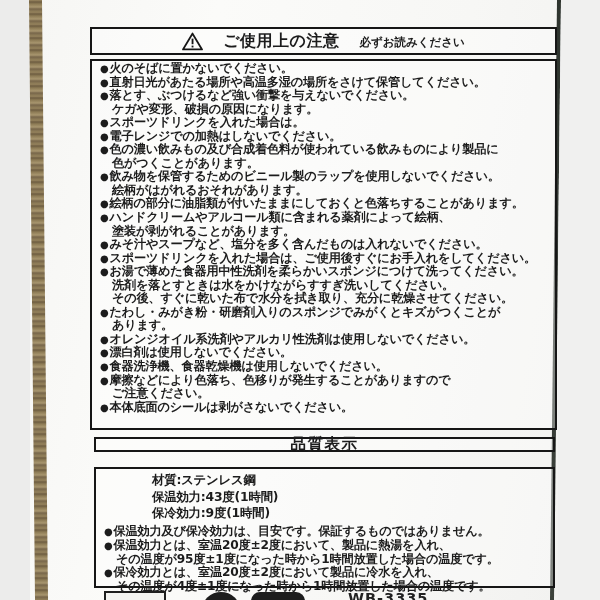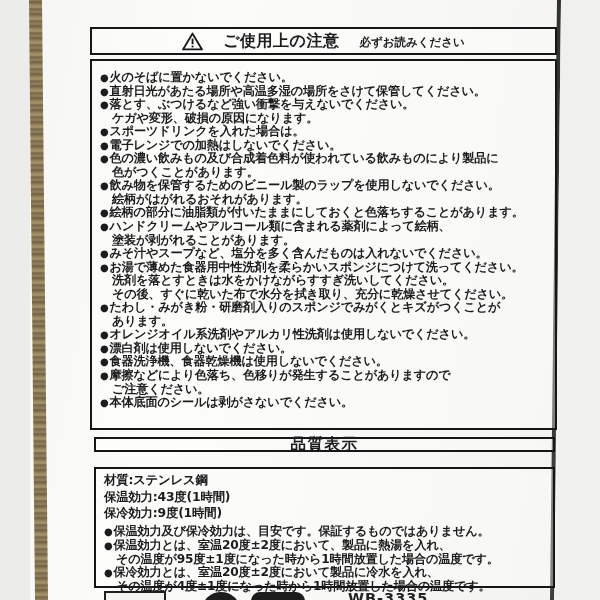--- a/index.html
+++ b/index.html
@@ -50,42 +50,42 @@
   .w-header {
     left: 90px; top: 27px; width: 467px; height: 28px;
     display: flex; align-items: center; justify-content: center; gap: 20px;
   }
   .w-title { font-size: 16px; font-weight: 700; letter-spacing: 0.5px; }
   .w-sub   { font-size: 11.5px; font-weight: 700; padding-top: 3px; }
   .tri-icon { width: 21px; height: 19px; display: block; }
 
   .w-body {
     left: 90px; top: 59px; width: 467px; height: 371px;
-    padding: 10px 4px 0 8px;
+    padding: 1px 4px 0 8px;
   }
   .line {
     white-space: nowrap;
     font-size: 12.2px; font-weight: 700;
     line-height: 13.55px;
     letter-spacing: -0.2px;
   }
   .line .bullet { font-size: 10px; margin-right: 1px; }
   .line.indent { padding-left: 12px; }
 
   
   .q-header {
     left: 94px; top: 437px; width: 461px; height: 15px;
     display: flex; align-items: center; justify-content: center;
   }
   .q-title { font-size: 15.5px; font-weight: 700; letter-spacing: 1.5px; }
   .q-body {
     left: 94px; top: 467px; width: 461px; height: 121px;
     padding: 3px 4px 0 8px;
   }
-  .q-specs .line { line-height: 15.5px; font-size: 12.4px; }
+  .q-specs .line { line-height: 15.5px; font-size: 12.4px; margin-left: 48px; }
   .q-specs .line:nth-child(2) { margin-top: 1.5px; }
   .q-notes { margin-top: 5px; }
   .q-notes .line { line-height: 13.8px; font-size: 12.2px; }
 
   
   .mark-box {
     left: 104px; top: 591px; width: 62px; height: 20px;
     border: 2px solid #1e1e1e; background: #f4f4f1; position: absolute;
     box-sizing: border-box;
   }
@@ -128,20 +128,21 @@
     <div class="line"><span class="bullet">●</span><span>スポーツドリンクを入れた場合は。</span></div>
     <div class="line"><span class="bullet">●</span><span>電子レンジでの加熱はしないでください。</span></div>
     <div class="line"><span class="bullet">●</span><span>色の濃い飲みもの及び合成着色料が使われている飲みものにより製品に</span></div>
     <div class="line indent"><span>色がつくことがあります。</span></div>
     <div class="line"><span class="bullet">●</span><span>飲み物を保管するためのビニール製のラップを使用しないでください。</span></div>
     <div class="line indent"><span>絵柄がはがれるおそれがあります。</span></div>
     <div class="line"><span class="bullet">●</span><span>絵柄の部分に油脂類が付いたままにしておくと色落ちすることがあります。</span></div>
     <div class="line"><span class="bullet">●</span><span>ハンドクリームやアルコール類に含まれる薬剤によって絵柄、</span></div>
     <div class="line indent"><span>塗装が剥がれることがあります。</span></div>
     <div class="line"><span class="bullet">●</span><span>みそ汁やスープなど、塩分を多く含んだものは入れないでください。</span></div>
+    <div class="line"><span class="bullet">●</span><span>スポーツドリンクを入れた場合は、ご使用後すぐにお手入れをしてください。</span></div>
     <div class="line"><span class="bullet">●</span><span>お湯で薄めた食器用中性洗剤を柔らかいスポンジにつけて洗ってください。</span></div>
     <div class="line indent"><span>洗剤を落とすときは水をかけながらすすぎ洗いしてください。</span></div>
     <div class="line indent"><span>その後、すぐに乾いた布で水分を拭き取り、充分に乾燥させてください。</span></div>
     <div class="line"><span class="bullet">●</span><span>たわし・みがき粉・研磨剤入りのスポンジでみがくとキズがつくことが</span></div>
     <div class="line indent"><span>あります。</span></div>
     <div class="line"><span class="bullet">●</span><span>オレンジオイル系洗剤やアルカリ性洗剤は使用しないでください。</span></div>
     <div class="line"><span class="bullet">●</span><span>漂白剤は使用しないでください。</span></div>
     <div class="line"><span class="bullet">●</span><span>食器洗浄機、食器乾燥機は使用しないでください。</span></div>
     <div class="line"><span class="bullet">●</span><span>摩擦などにより色落ち、色移りが発生することがありますので</span></div>
     <div class="line indent"><span>ご注意ください。</span></div>

